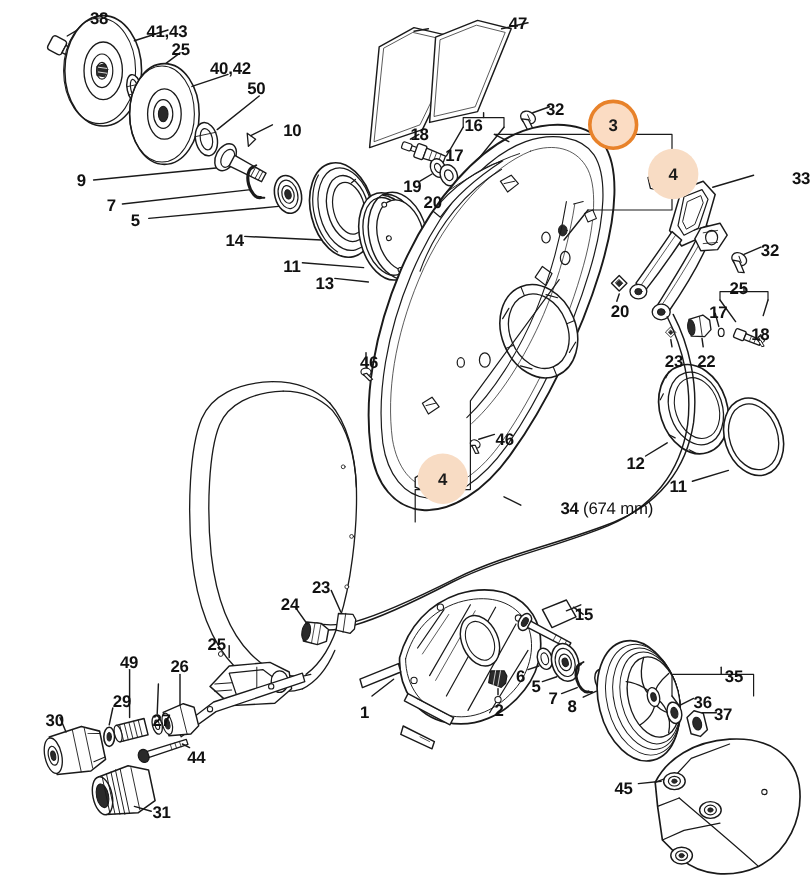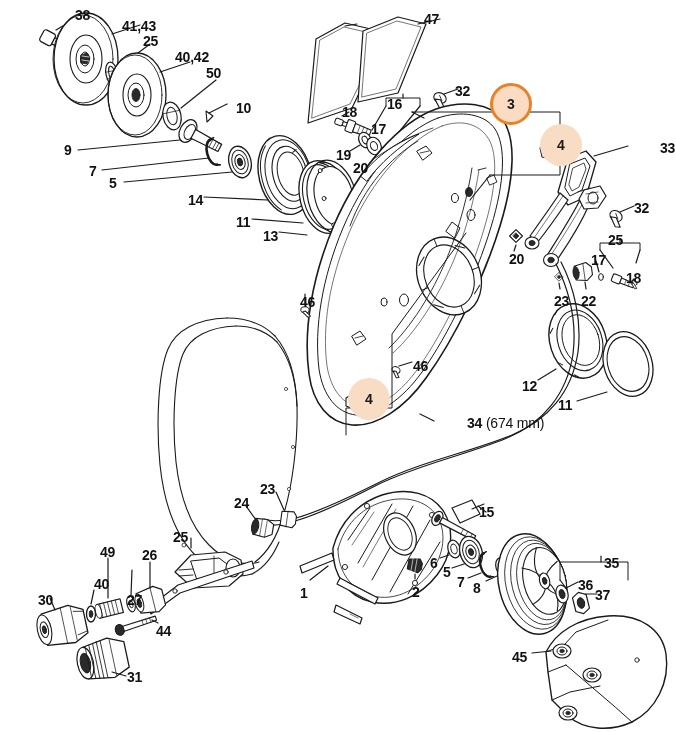--- a/index.html
+++ b/index.html
@@ -675,21 +675,21 @@
       <div class="label" style="left: 413px; top: 359px;">46</div>
       <div class="label" style="left: 522px; top: 379px;">12</div>
       <div class="label" style="left: 558px; top: 398px;">11</div>
       <div class="label" style="left: 438px; top: 416px; margin-left: 29px;"><span>34</span><span class="paren"> (674 mm)</span></div>
       <div class="label" style="left: 260px; top: 482px;">23</div>
       <div class="label" style="left: 234px; top: 496px;">24</div>
       <div class="label" style="left: 173px; top: 530px;">25</div>
       <div class="label" style="left: 100px; top: 545px;">49</div>
       <div class="label" style="left: 127px; top: 557px; margin-top: 36px;">27</div>
       <div class="label" style="left: 142px; top: 548px;">26</div>
-      <div class="label" style="left: 94px; top: 577px;">40</div>
+      <div class="label" style="left: 94px; top: 577px;">29</div>
       <div class="label" style="left: 38px; top: 593px;">30</div>
       <div class="label" style="left: 156px; top: 624px;">44</div>
       <div class="label" style="left: 127px; top: 670px;">31</div>
       <div class="label" style="left: 300px; top: 586px;">1</div>
       <div class="label" style="left: 412px; top: 585px;">2</div>
       <div class="label" style="left: 479px; top: 505px;">15</div>
       <div class="label" style="left: 430px; top: 556px;">6</div>
       <div class="label" style="left: 443px; top: 565px;">5</div>
       <div class="label" style="left: 457px; top: 575px;">7</div>
       <div class="label" style="left: 473px; top: 581px;">8</div>

